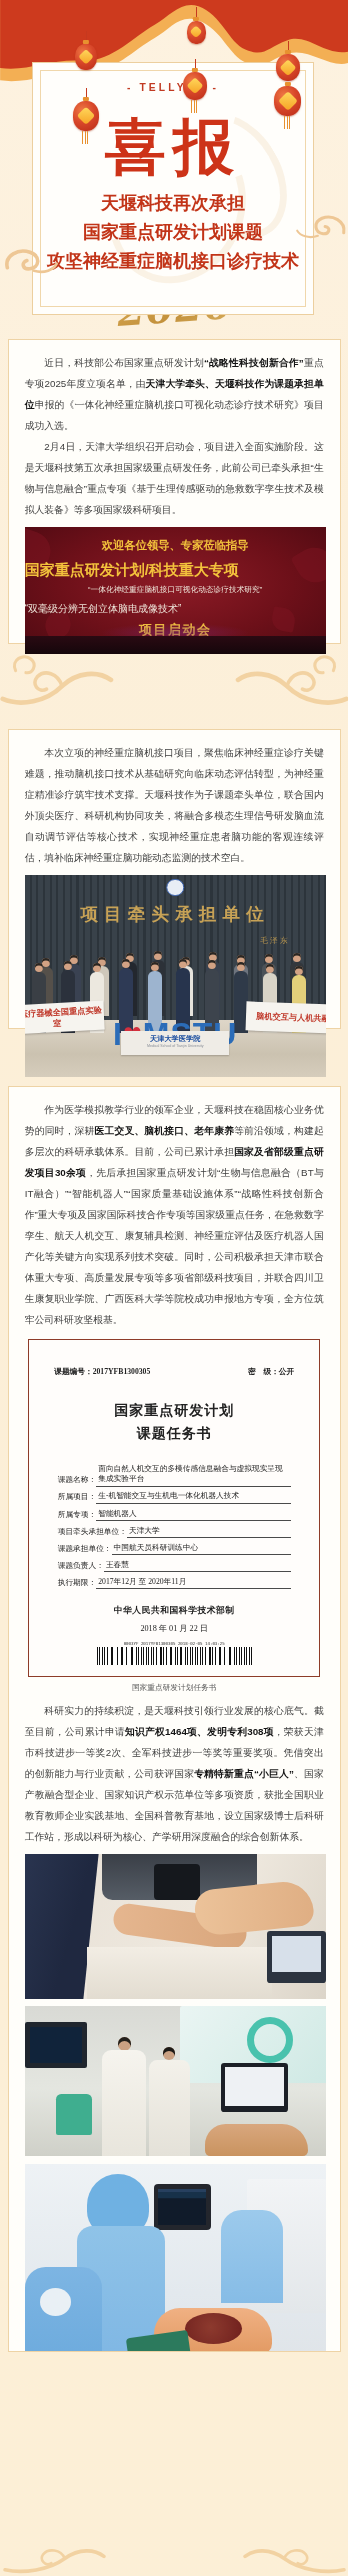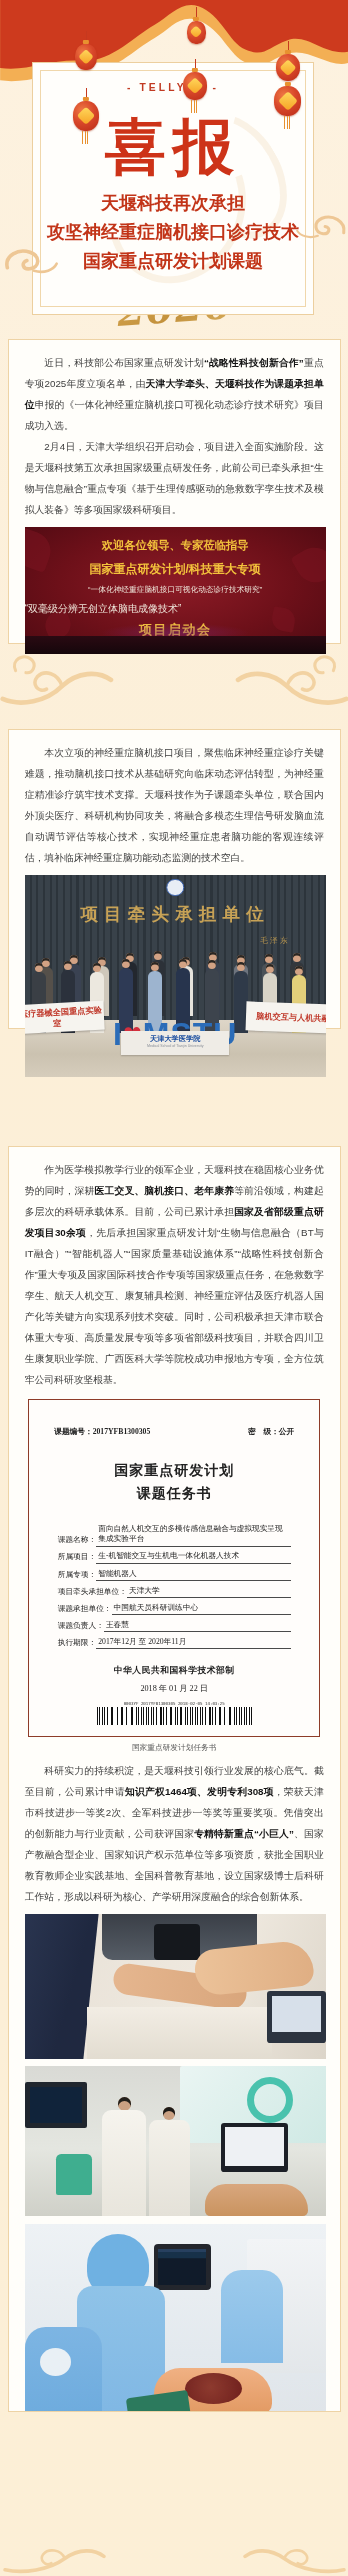--- a/index.html
+++ b/index.html
@@ -45,32 +45,32 @@
       transform:rotate(-4deg); letter-spacing:1px; }
 
   
   .wbox { position:absolute; left:7.7px; width:333px; background:#fffefa; border:0.5px solid #eed3a5; }
   .para { font-size:9.8px; line-height:21px; color:#3d3d3d; text-align:justify; text-indent:2em;
       font-family:"Liberation Sans", sans-serif; }
   .para b { color:#141414; }
 
   #box1 { top:339px; height:305px; padding:12.4px 16px 0; }
   #box2 { top:729px; height:300px; padding:12.4px 16px 0; }
-  #box3 { top:1146px; height:1266px; padding:12.4px 16px 0; overflow:hidden; }
+  #box3 { top:1086px; height:1266px; padding:12.4px 16px 0; overflow:hidden; }
 
   
   .launch-banner { position:relative; margin:6.2px auto 0; width:301px; height:127px; overflow:hidden;
       background:radial-gradient(ellipse at 50% 45%, #8d1b26 0%, #6d1019 55%, #4e0a12 100%); }
   .launch-banner .leaf { position:absolute; width:36px; height:36px; background:#7c1420; border-radius:12% 55% 12% 55%; opacity:.55; }
   .launch-banner .stage { position:absolute; bottom:0; left:0; width:100%; height:17.5px;
       background:linear-gradient(180deg,#2a0a12,#15060b); }
   .launch-banner .glow { position:absolute; bottom:10.3px; left:25%; width:50%; height:20.6px;
       background:radial-gradient(ellipse, rgba(120,40,120,.5), transparent 70%); }
   .lb-l1 { position:absolute; top:11.3px; width:100%; text-align:center; color:#f3c23c; font-weight:bold; font-size:11.3px; }
-  .lb-l2 { position:absolute; top:34px; width:100%; text-align:center; color:#f3c23c; font-weight:bold; font-size:12px; }
+  .lb-l2 { position:absolute; top:34px; width:100%; text-align:left; color:#f3c23c; font-weight:bold; font-size:15px; }
   .lb-l3 { position:absolute; top:58px; width:100%; text-align:center; color:#efe6da; font-size:7.7px; }
   .lb-l4 { position:absolute; top:75px; width:100%; text-align:left; color:#efe6da; font-size:10px; }
   .lb-l5 { position:absolute; top:94px; width:100%; text-align:center; color:#f3c23c; font-weight:bold; font-size:13px; letter-spacing:1.5px; }
 
   
   .group-photo { position:relative; margin:6.2px auto 0; width:301px; height:202px; overflow:hidden; background:#343c43; }
   .gp-wall { position:absolute; top:0; left:0; width:100%; height:72%;
       background:repeating-linear-gradient(90deg,#39424a 0 4.6px,#2c343b 4.6px 6.7px); }
   .gp-seal { position:absolute; top:4.1px; left:50%; transform:translateX(-50%); width:17.5px; height:17.5px;
       border-radius:50%; border:1.5px solid #3b63b0; background:#e8edf5; }
@@ -178,22 +178,22 @@
   </div>
 
   <div class="title-card">
     <div class="wm" style="left:77px; top:67px; width:134px; height:155px; transform:rotate(24deg);"></div>
     <div class="wm" style="left:155px; top:46px; width:93px; height:134px; transform:rotate(-30deg);"></div>
     <div class="inner-frame"></div>
     <div class="brand-line">- TELLYES -</div>
     <div class="banner-word">喜报</div>
     <div class="title-lines">
       <div>天堰科技再次承担</div>
+      <div>国家重点研发计划课题</div>
       <div>攻坚神经重症脑机接口诊疗技术</div>
-      <div>国家重点研发计划课题</div>
     </div>
   </div>
 
   <svg class="cloud-curl" style="left:3.1px; top:241px;" width="57" height="36" viewBox="0 0 110 70">
     <path d="M8,52 C2,28 30,14 52,22 C74,30 70,52 52,54 C38,56 34,42 46,38" fill="none" stroke="#eec795" stroke-width="7" stroke-linecap="round"></path>
     <path d="M60,58 C80,64 98,56 104,44" fill="none" stroke="#eec795" stroke-width="5" stroke-linecap="round"></path>
   </svg>
   <svg class="cloud-curl" style="left:295px; top:210px;" width="52" height="31" viewBox="0 0 100 60">
     <path d="M94,44 C98,22 72,8 52,16 C34,24 38,44 54,46 C66,47 70,34 58,32" fill="none" stroke="#eec795" stroke-width="6" stroke-linecap="round"></path>
     <path d="M44,50 C26,56 10,50 4,40" fill="none" stroke="#eec795" stroke-width="4" stroke-linecap="round"></path>

